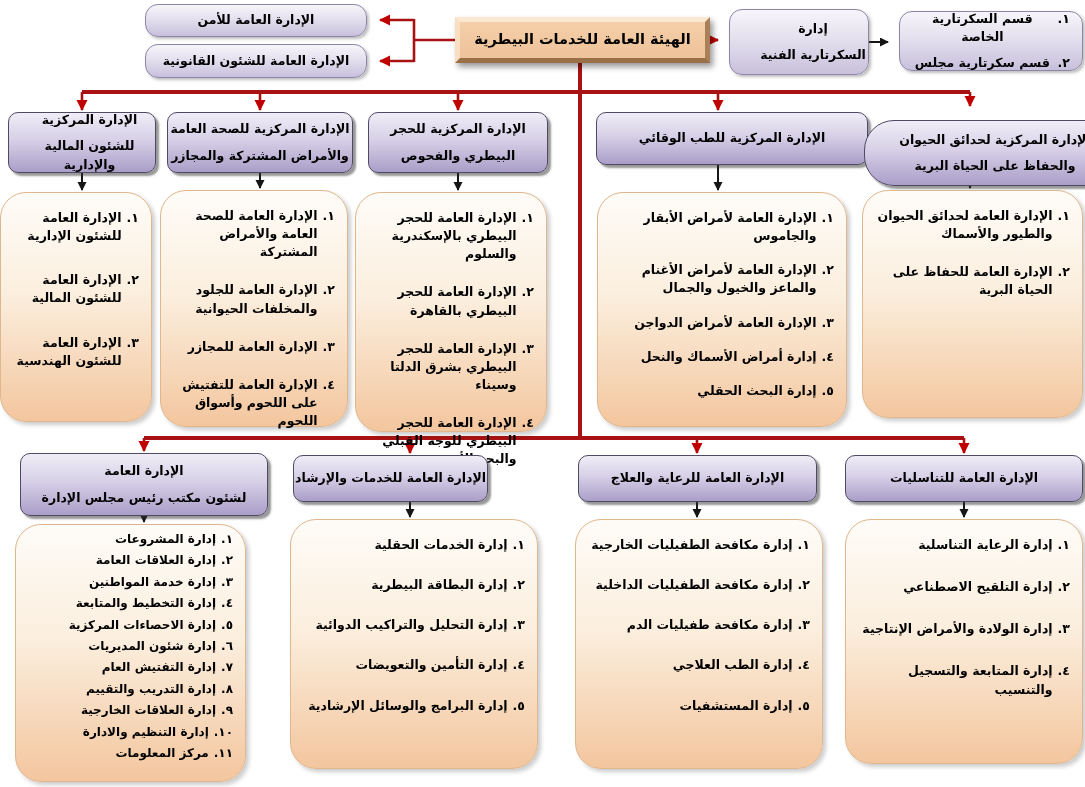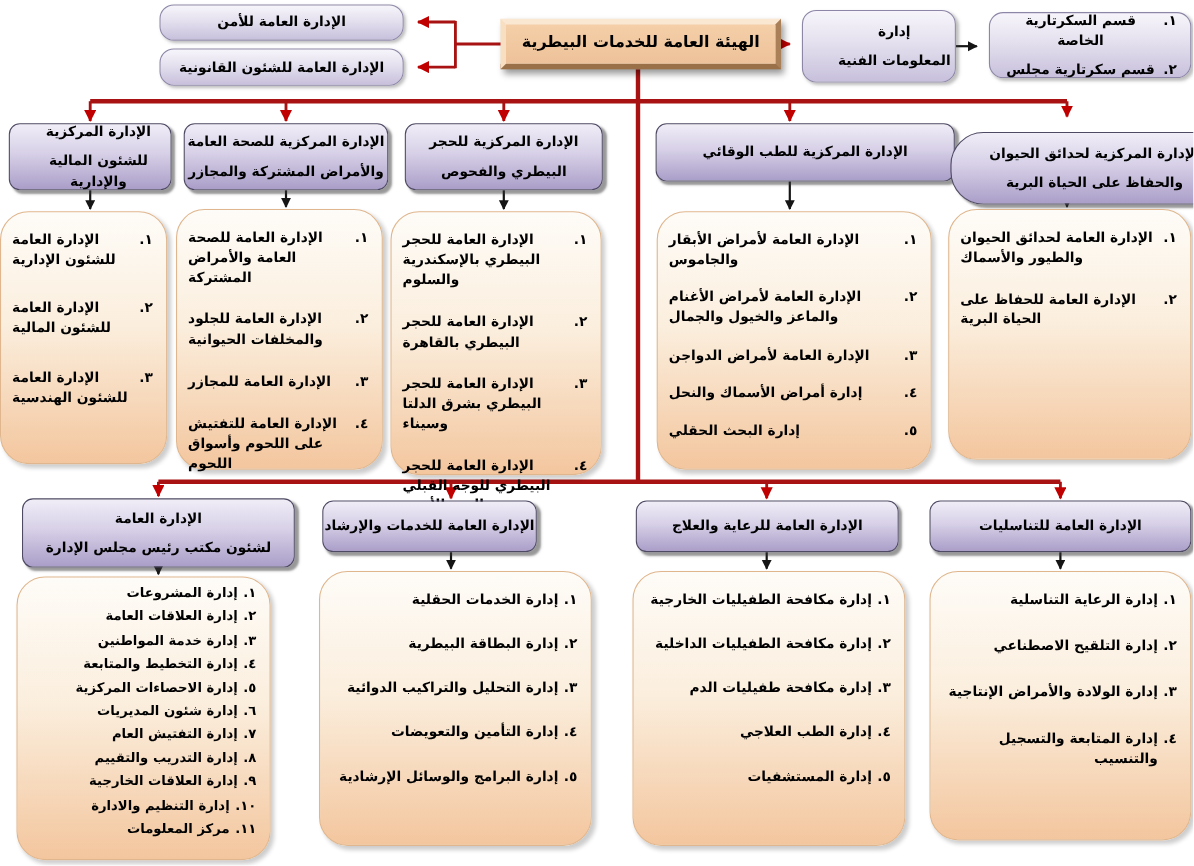--- a/index.html
+++ b/index.html
@@ -24,21 +24,21 @@
        padding:16px 12px 10px 10px;font-weight:bold;font-size:12.5px;}
   .root{background:linear-gradient(180deg,#f4cfa8,#eec29a);
        border:5px solid;border-color:#fbe8d3 #aa8058 #9a7048 #f8dfc2;
        box-shadow:3px 4px 6px rgba(0,0,0,.4);
        display:flex;align-items:center;justify-content:center;
        font-weight:bold;font-size:14.5px;}
   .items{display:flex;flex-direction:column;width:100%;}
   .li{display:flex;gap:5px;align-items:baseline;}
   .n{white-space:nowrap;}
   .t{flex:1;}
-  .center-items .t{text-align:left;}
+  .center-items .t{text-align:right;}
   .hl+.hl{margin-top:8px;}
   .g26{gap:26px}.g24{gap:24px}.g22{gap:22px}.g20{gap:20px}.g16{gap:16px}.g8{gap:8px}.g4{gap:4px}
   .fs12{font-size:12px;}
   .pt6{padding-top:6px;}
   .dept{align-items:stretch;padding:0 12px;}
   .dept .items{justify-content:center;height:100%;}
 </style>
 </head>
 <body>
 
@@ -95,21 +95,21 @@
   <div class="abs box lav" style="left:145px;top:4px;width:222px;height:33px;border-radius:13px;" dir="rtl">
     <span>الإدارة العامة للأمن</span>
   </div>
 
   <div class="abs box lav" style="left:145px;top:44px;width:222px;height:34px;" dir="rtl">
     <span>الإدارة العامة للشئون القانونية</span>
   </div>
 
   <div class="abs box lav" style="left:729px;top:9px;width:140px;height:66px;padding-left:28px;" dir="rtl">
       <div class="hl">إدارة</div>
-      <div class="hl">المعلومات الفنية</div>
+      <div class="hl">السكرتارية الفنية</div>
     </div>
 
   <div class="abs box lav dept" style="left:899px;top:11px;width:184px;height:60px;" dir="rtl">
     <div class="items g8">
         <div class="li">
           <span class="n">١.</span>
           <span class="t">قسم السكرتارية الخاصة</span>
         </div>
         <div class="li">
           <span class="n">٢.</span>

